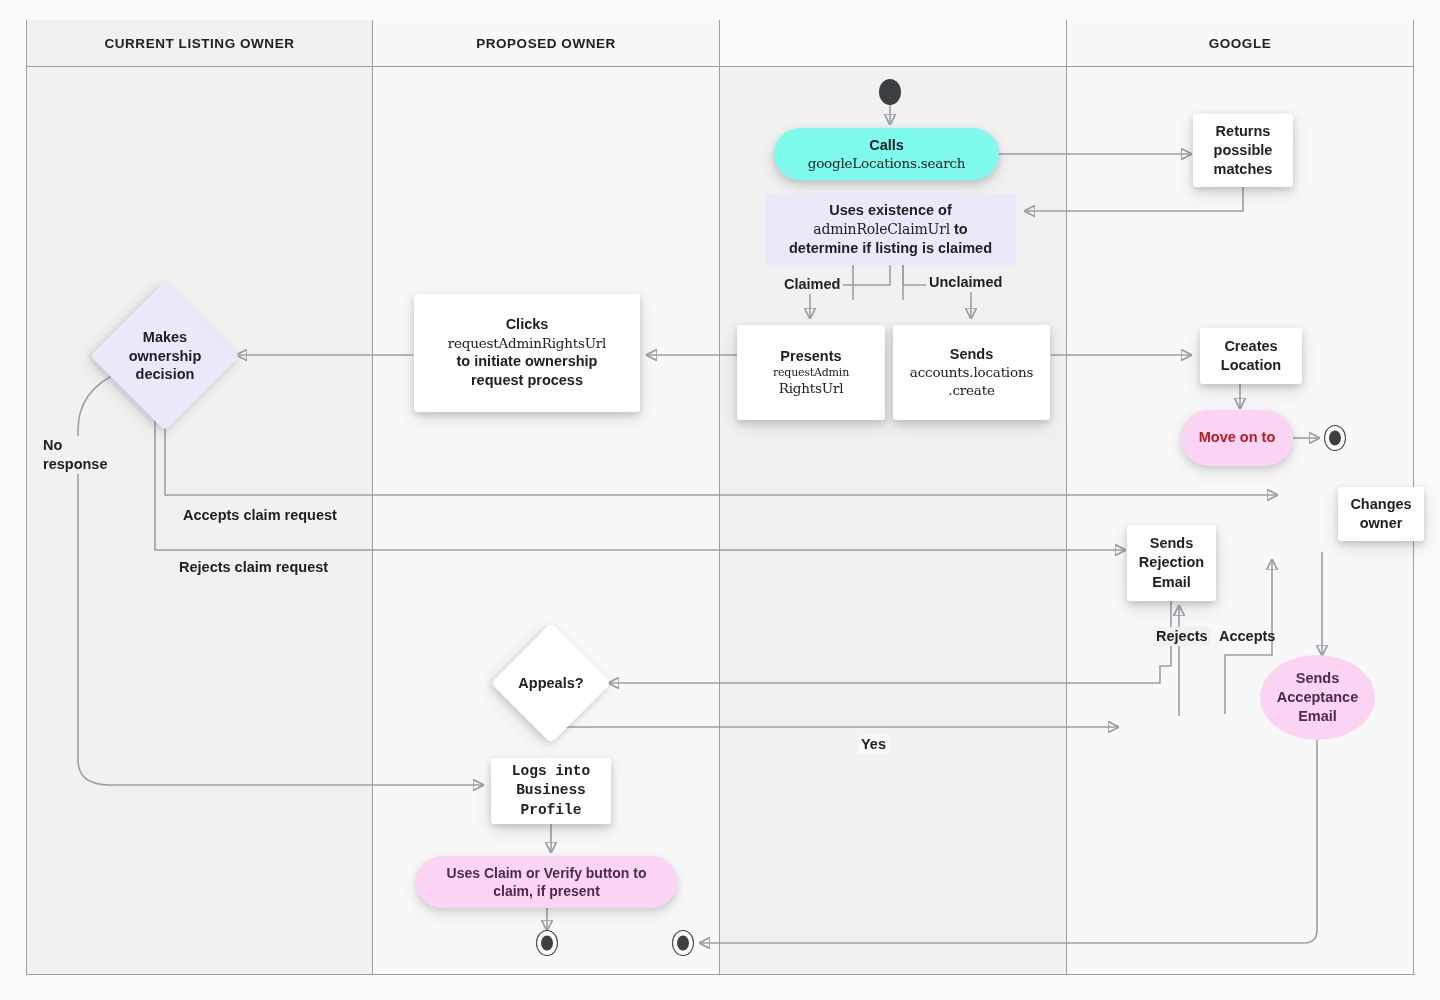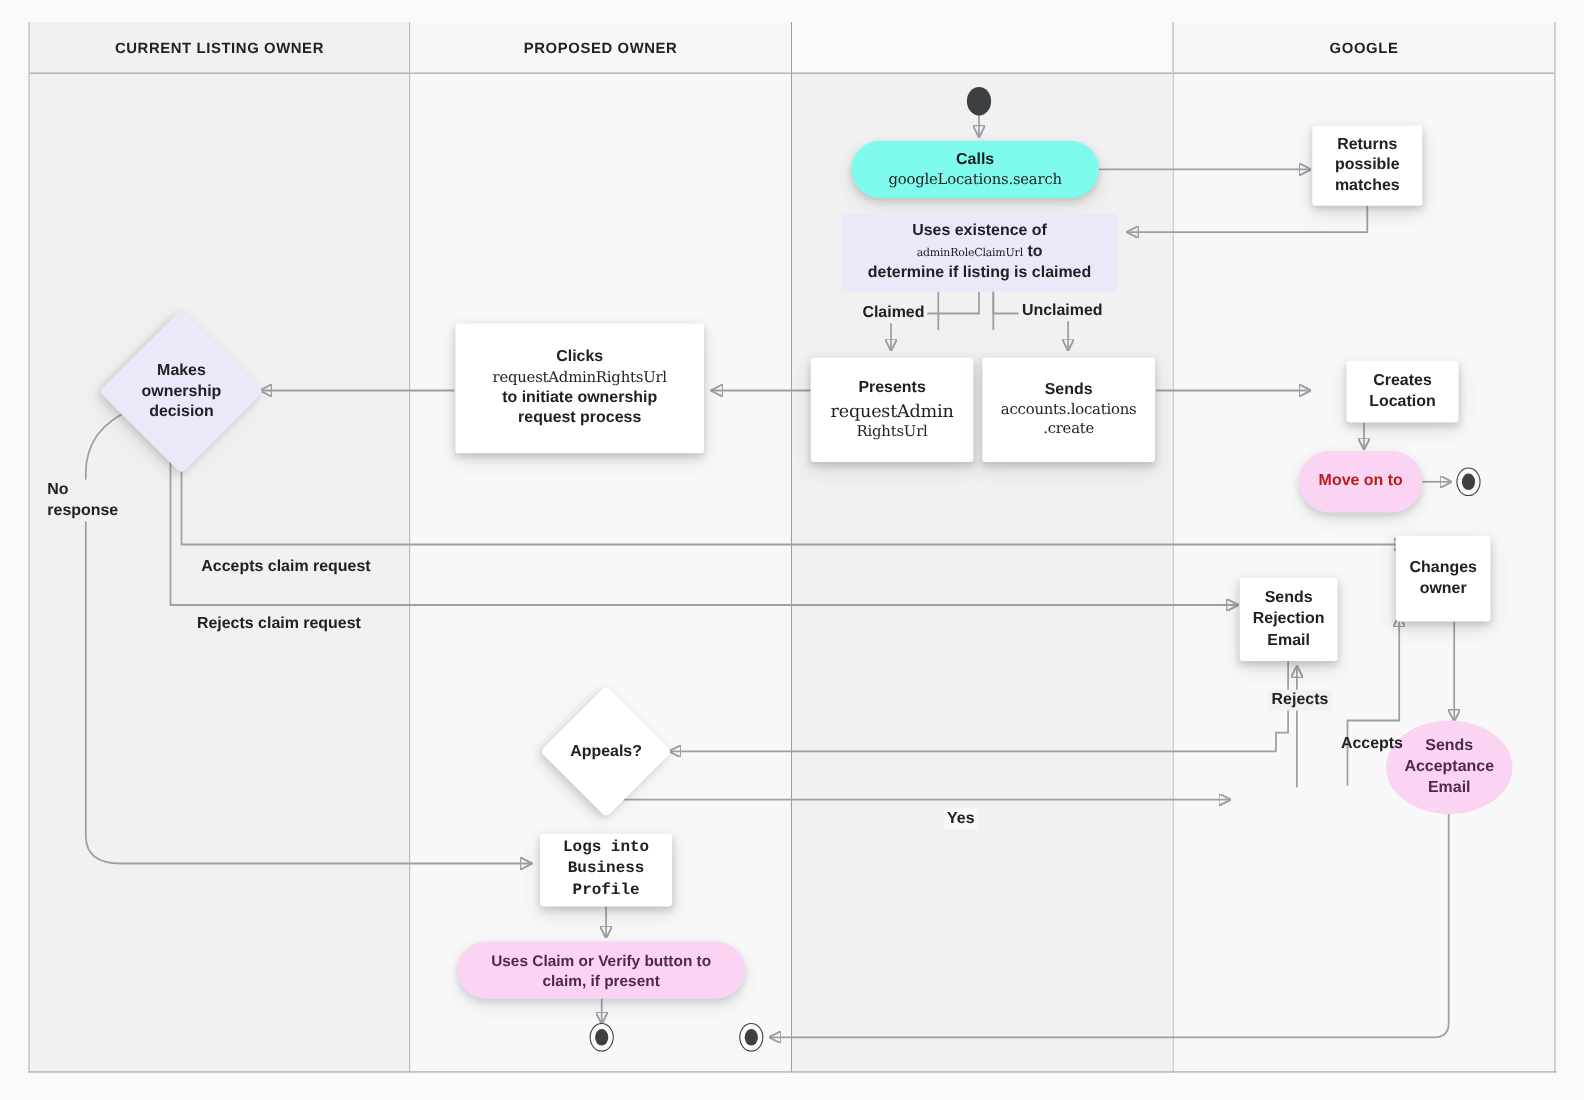--- a/index.html
+++ b/index.html
@@ -204,42 +204,42 @@
 
   <div class="node box" style="left:1193px; top:114px; width:100px; height:73px;">
     <div class="inner" style="white-space:pre-line;">Returns
 possible
 matches</div>
   </div>
 
   <div class="node rect-lav" style="left:765px; top:194px; width:251px; height:71px;">
     <div class="inner" style="padding:0 6px;">
       <div>Uses existence of</div>
-      <div><span class="mono" style="font-size:10px;">adminRoleClaimUrl</span><span> to</span></div>
+      <div><span class="mono" style="font-size:14px;">adminRoleClaimUrl</span><span> to</span></div>
       <div>determine if listing is claimed</div>
     </div>
   </div>
 
   <div class="node box" style="left:737px; top:325px; width:148px; height:95px;">
     <div class="inner">
       <div>Presents</div>
-      <div class="mono" style="font-size:16px;">requestAdmin</div>
+      <div class="mono" style="font-size:11px;">requestAdmin</div>
       <div class="mono" style="font-size:13.5px;">RightsUrl</div>
     </div>
   </div>
 
   <div class="node box" style="left:893px; top:325px; width:157px; height:95px;">
     <div class="inner" style="padding:0 4px;">
       <div>Sends</div>
       <div class="mono" style="font-size:13.5px;">accounts.locations</div>
       <div class="mono" style="font-size:13.5px;">.create</div>
     </div>
   </div>
 
-  <div class="node box" style="left:1200px; top:328px; width:102px; height:56px;margin-left:24px;">
+  <div class="node box" style="left:1200px; top:328px; width:102px; height:56px;">
     <div class="inner" style="white-space:pre-line; padding:0 4px;">Creates
 Location</div>
   </div>
 
   <div class="node pill-pink" style="left:1181px; top:410px; width:112px; height:56px;">
     <div class="inner" style="color:#b91c1c;">Move on to</div>
   </div>
 
   <div class="end-dot" style="left:1324px; top:425px;"></div>
 
@@ -252,21 +252,21 @@
     </div>
   </div>
 
   <div class="diamond lav" style="left:90px; top:281px; width:150px; height:150px;">
     <div class="shape"></div>
     <div class="dlabel" style="white-space:pre-line;">Makes
 ownership
 decision</div>
   </div>
 
-  <div class="node box" style="left:1269px; top:487px; width:86px; height:78px;">
+  <div class="node box" style="left:1338px; top:487px; width:86px; height:54px;">
     <div class="inner" style="white-space:pre-line; padding:0 4px;">Changes
 owner</div>
   </div>
 
   <div class="node box" style="left:1127px; top:525px; width:89px; height:76px;">
     <div class="inner" style="white-space:pre-line; padding:0 3px;">Sends
 Rejection
 Email</div>
   </div>
 
@@ -303,17 +303,17 @@
 
   <div class="elabel bg" style="left:40px; top:436px; width:72px;">No
 response</div>
 
   <div class="elabel bg" style="left:180px; top:506px;">Accepts claim request</div>
 
   <div class="elabel bg" style="left:176px; top:558px;">Rejects claim request</div>
 
   <div class="elabel bg" style="left:1153px; top:627px;">Rejects</div>
 
-  <div class="elabel" style="left:1219px; top:627px;margin-top:40px;">Accepts</div>
+  <div class="elabel" style="left:1219px; top:627px;">Accepts</div>
 
   <div class="elabel bgw" style="left:858px; top:735px;">Yes</div>
 
 </div>
 
 </body></html>

